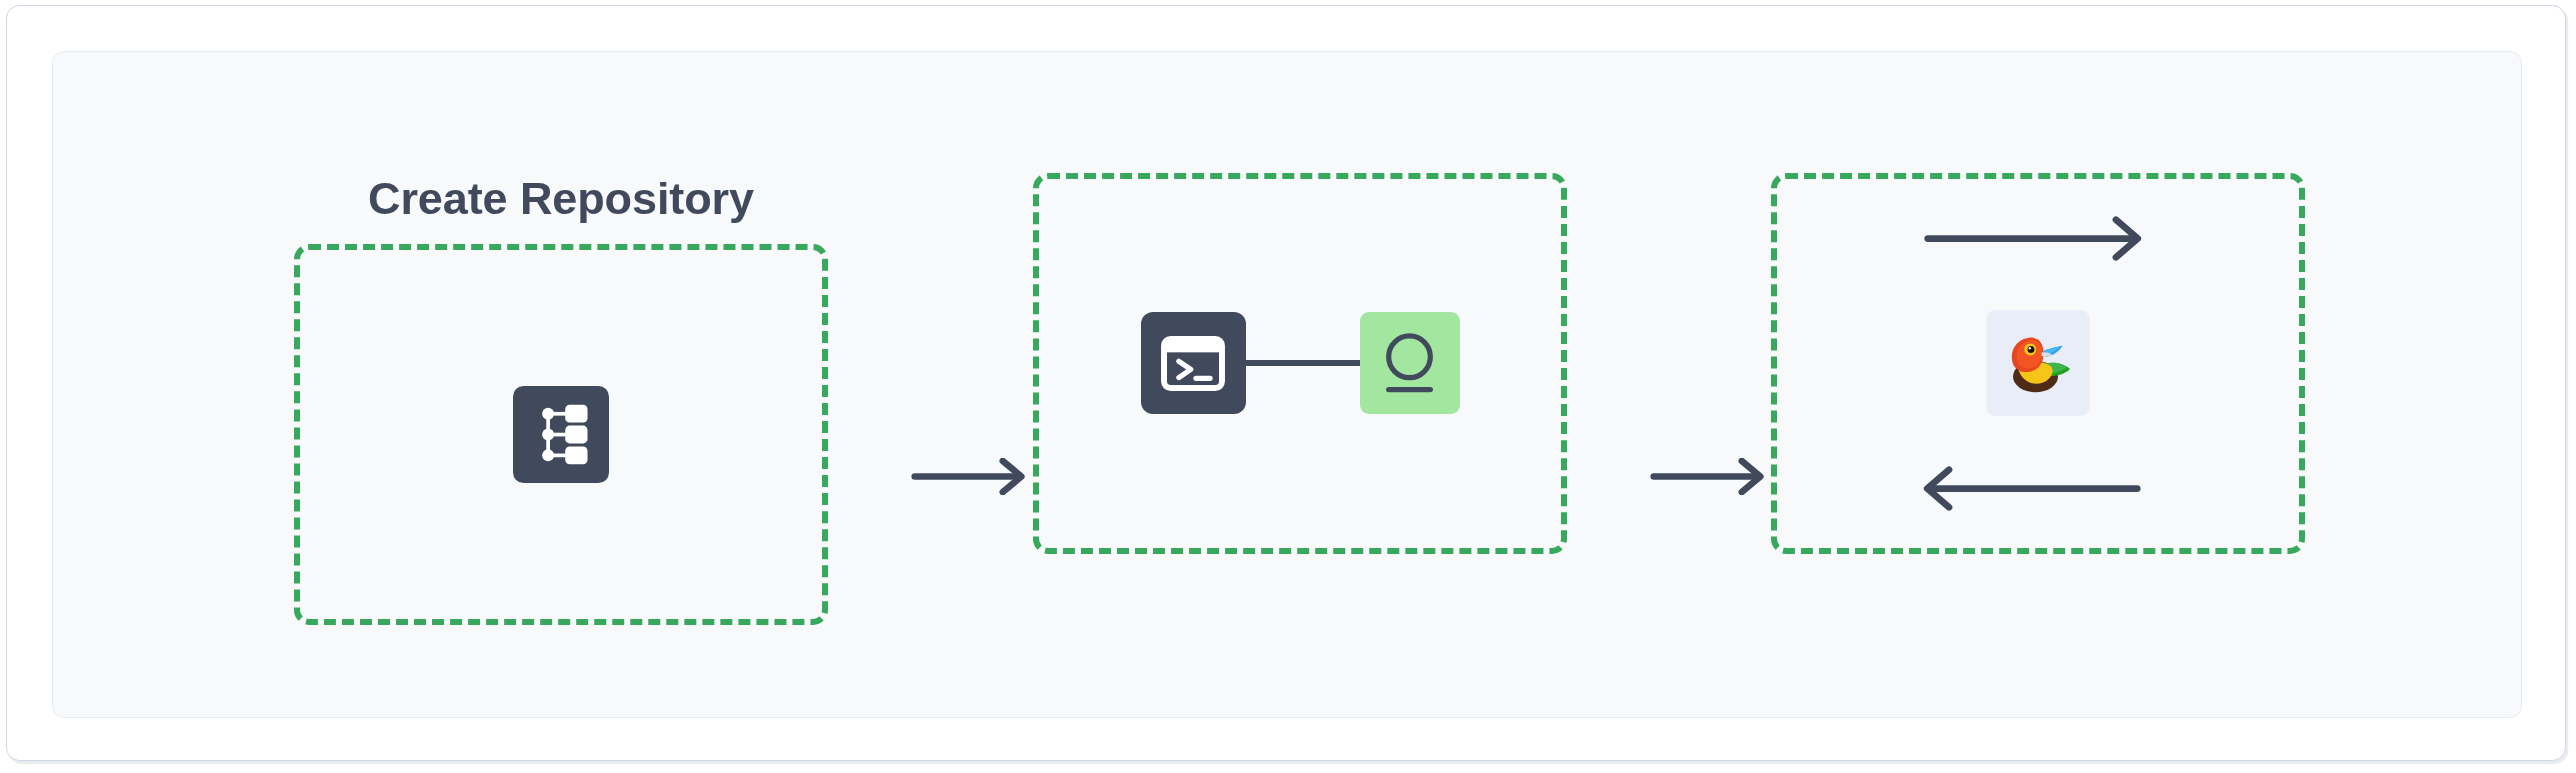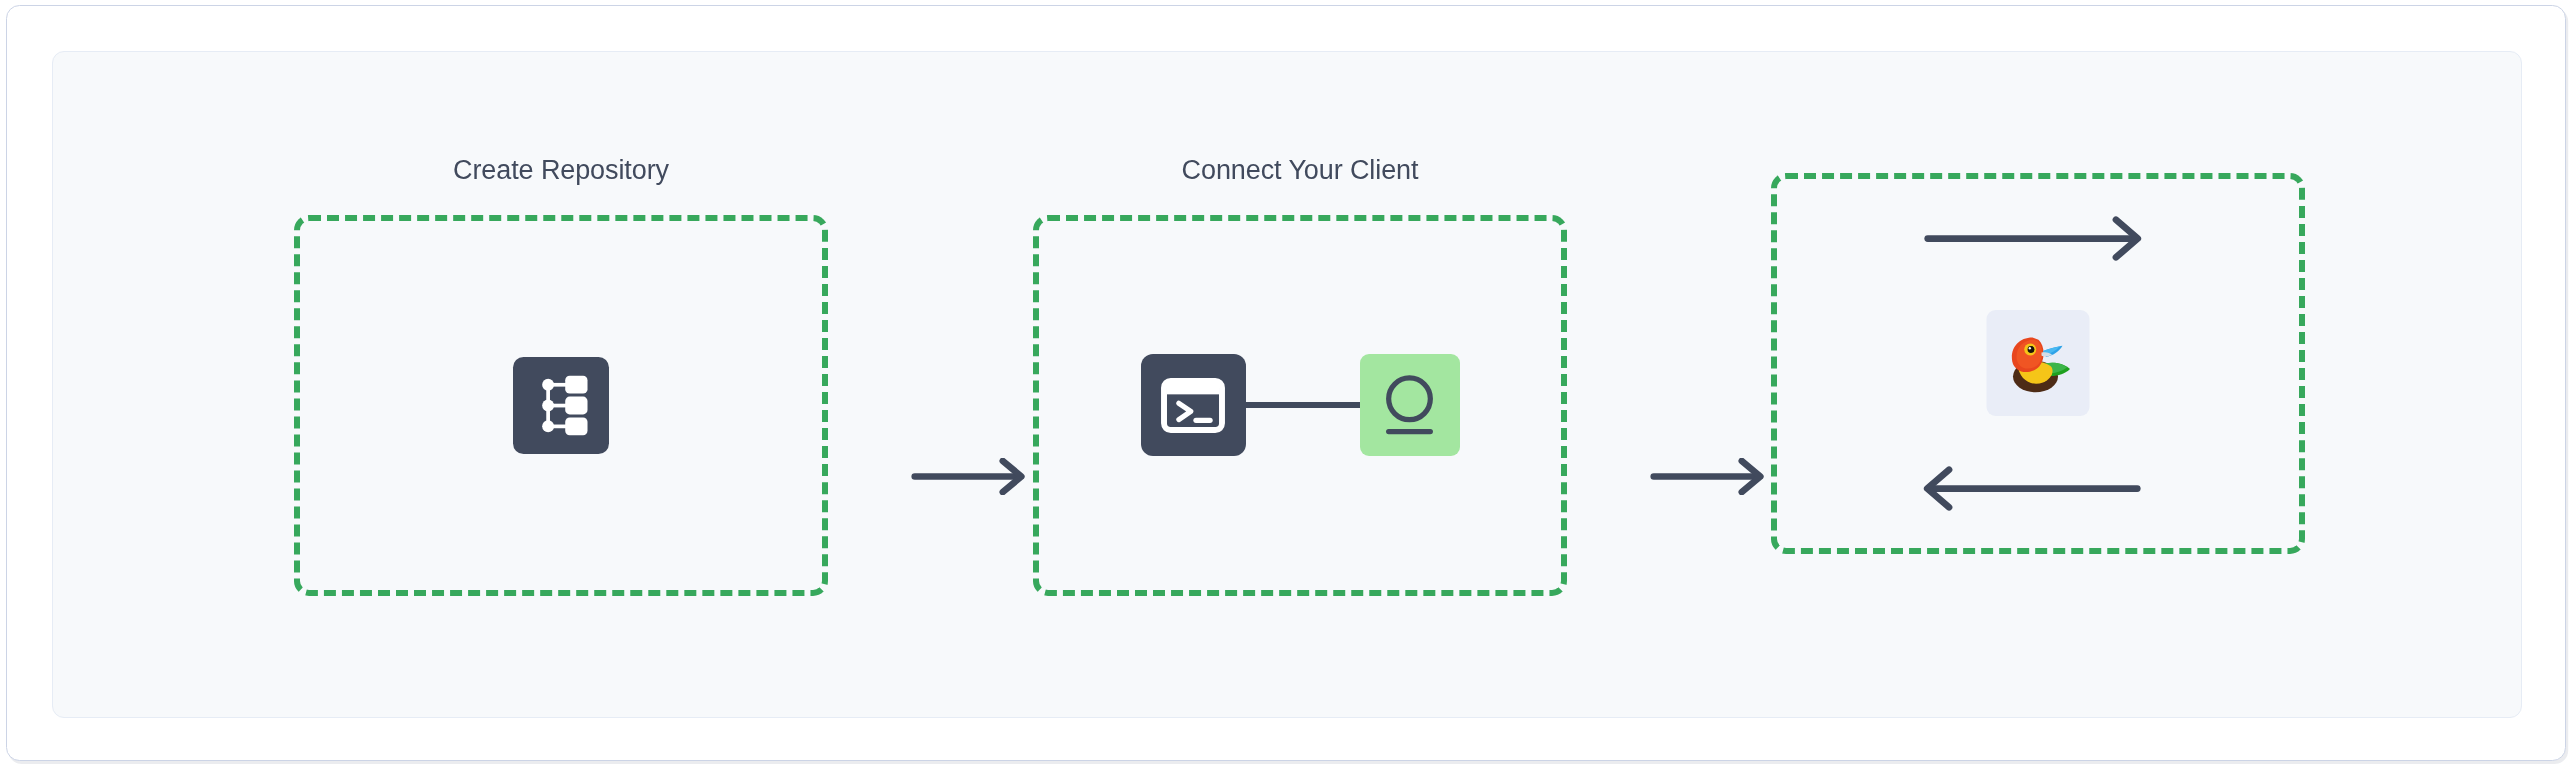--- a/index.html
+++ b/index.html
@@ -40,26 +40,27 @@
     width: 534px;
   }
 
   #stage-1 { left: 241px; }
   #stage-2 { left: 980px; }
   #stage-3 { left: 1718px; }
 
   .stage-title {
     width: 100%;
     text-align: center;
-    font-size: 27px;
-    font-weight: 400;
+    font-size: 45px;
+    font-weight: 700;
     color: #414a5d;
     letter-spacing: -0.1px;
     line-height: 42px;
     white-space: nowrap;
+    margin-top: 29px;
   }
 
   .stage-box {
     position: relative;
     margin-top: 24px;
     width: 534px;
     height: 381px;
     border: 6px dashed #37a85c;
     border-radius: 15px;
     background: transparent;
@@ -190,21 +191,20 @@
     <div class="connector" id="connector-1">
       <svg width="120" height="37" viewBox="0 0 160 50" aria-hidden="true">
         <g stroke="#414a5d" stroke-width="9" fill="none" stroke-linecap="round" stroke-linejoin="round">
           <line x1="4" y1="25" x2="146" y2="25"></line>
           <polyline points="123,4 148,25 123,46"></polyline>
         </g>
       </svg>
     </div>
 
     <div class="stage" id="stage-2">
-      <div class="stage-title">Connect Your Client</div>
 
       <div class="stage-box">
         <div class="box-center">
           <div class="client-row">
 
             <div class="term-tile">
               <svg width="64" height="55" viewBox="0 0 86 74" aria-hidden="true">
                 <rect x="4" y="4" width="78" height="66" rx="9" fill="none" stroke="#ffffff" stroke-width="8"></rect>
                 <rect x="8" y="8" width="70" height="14" fill="#ffffff"></rect>
 

